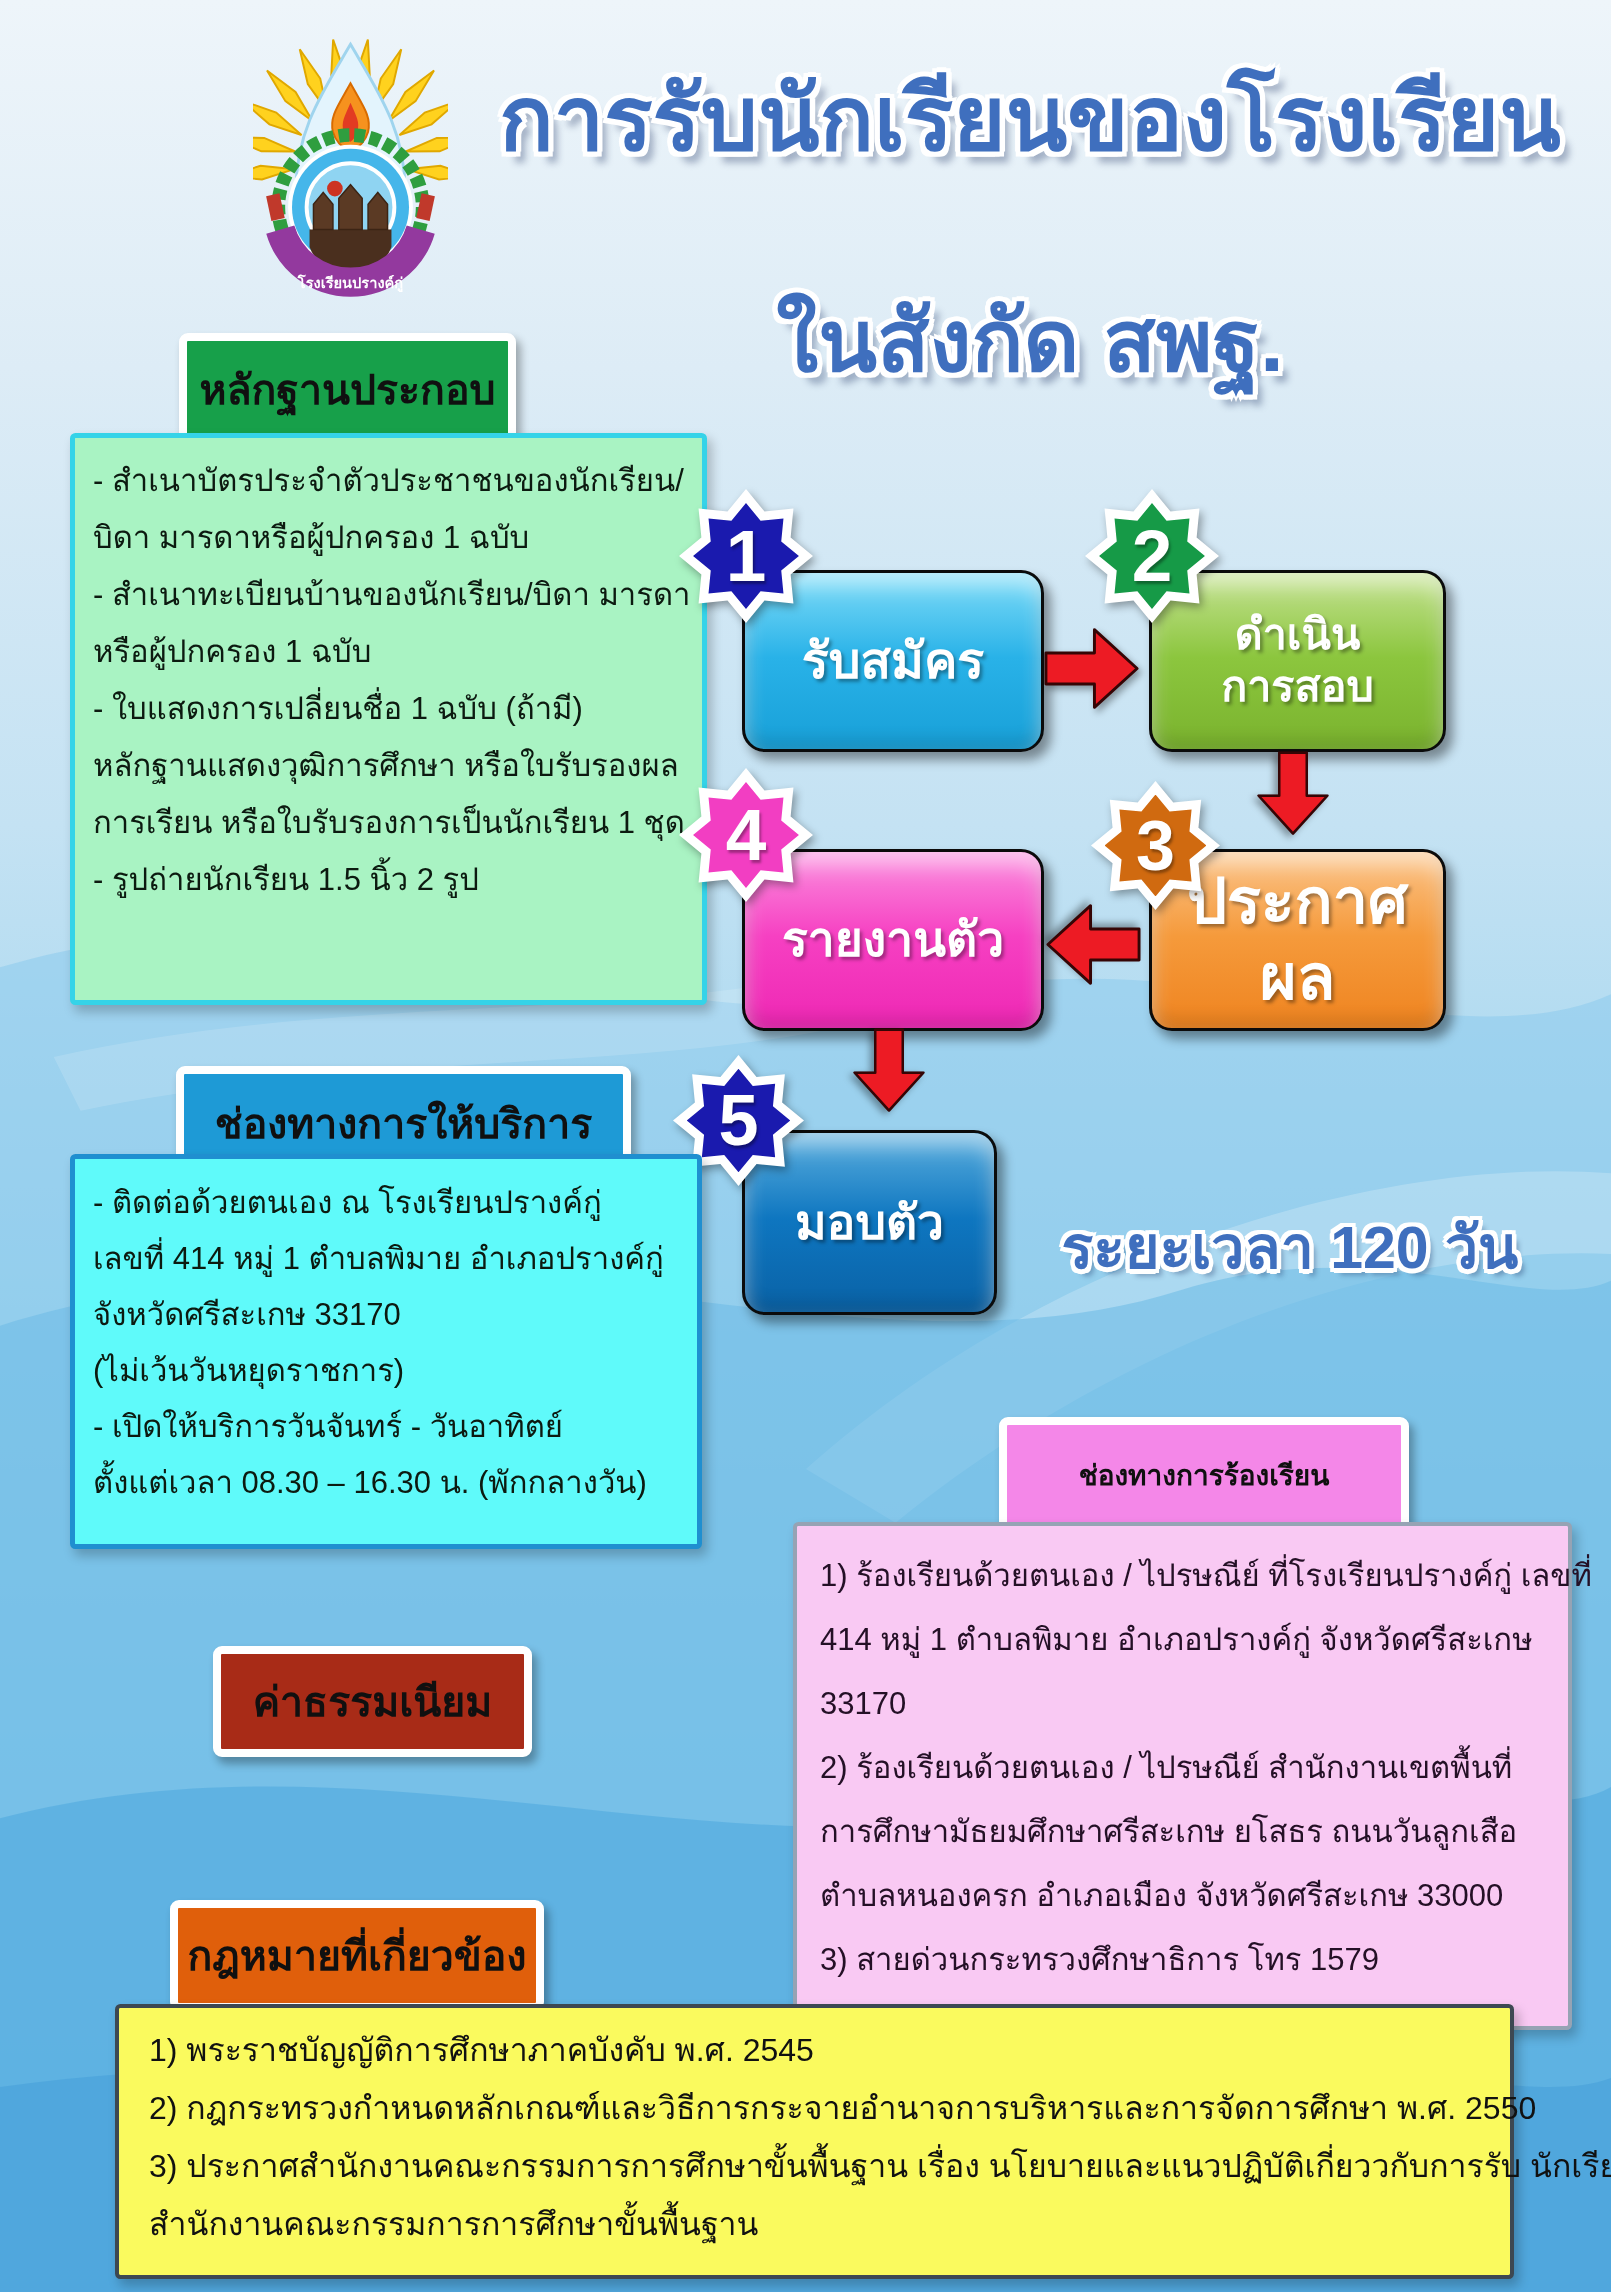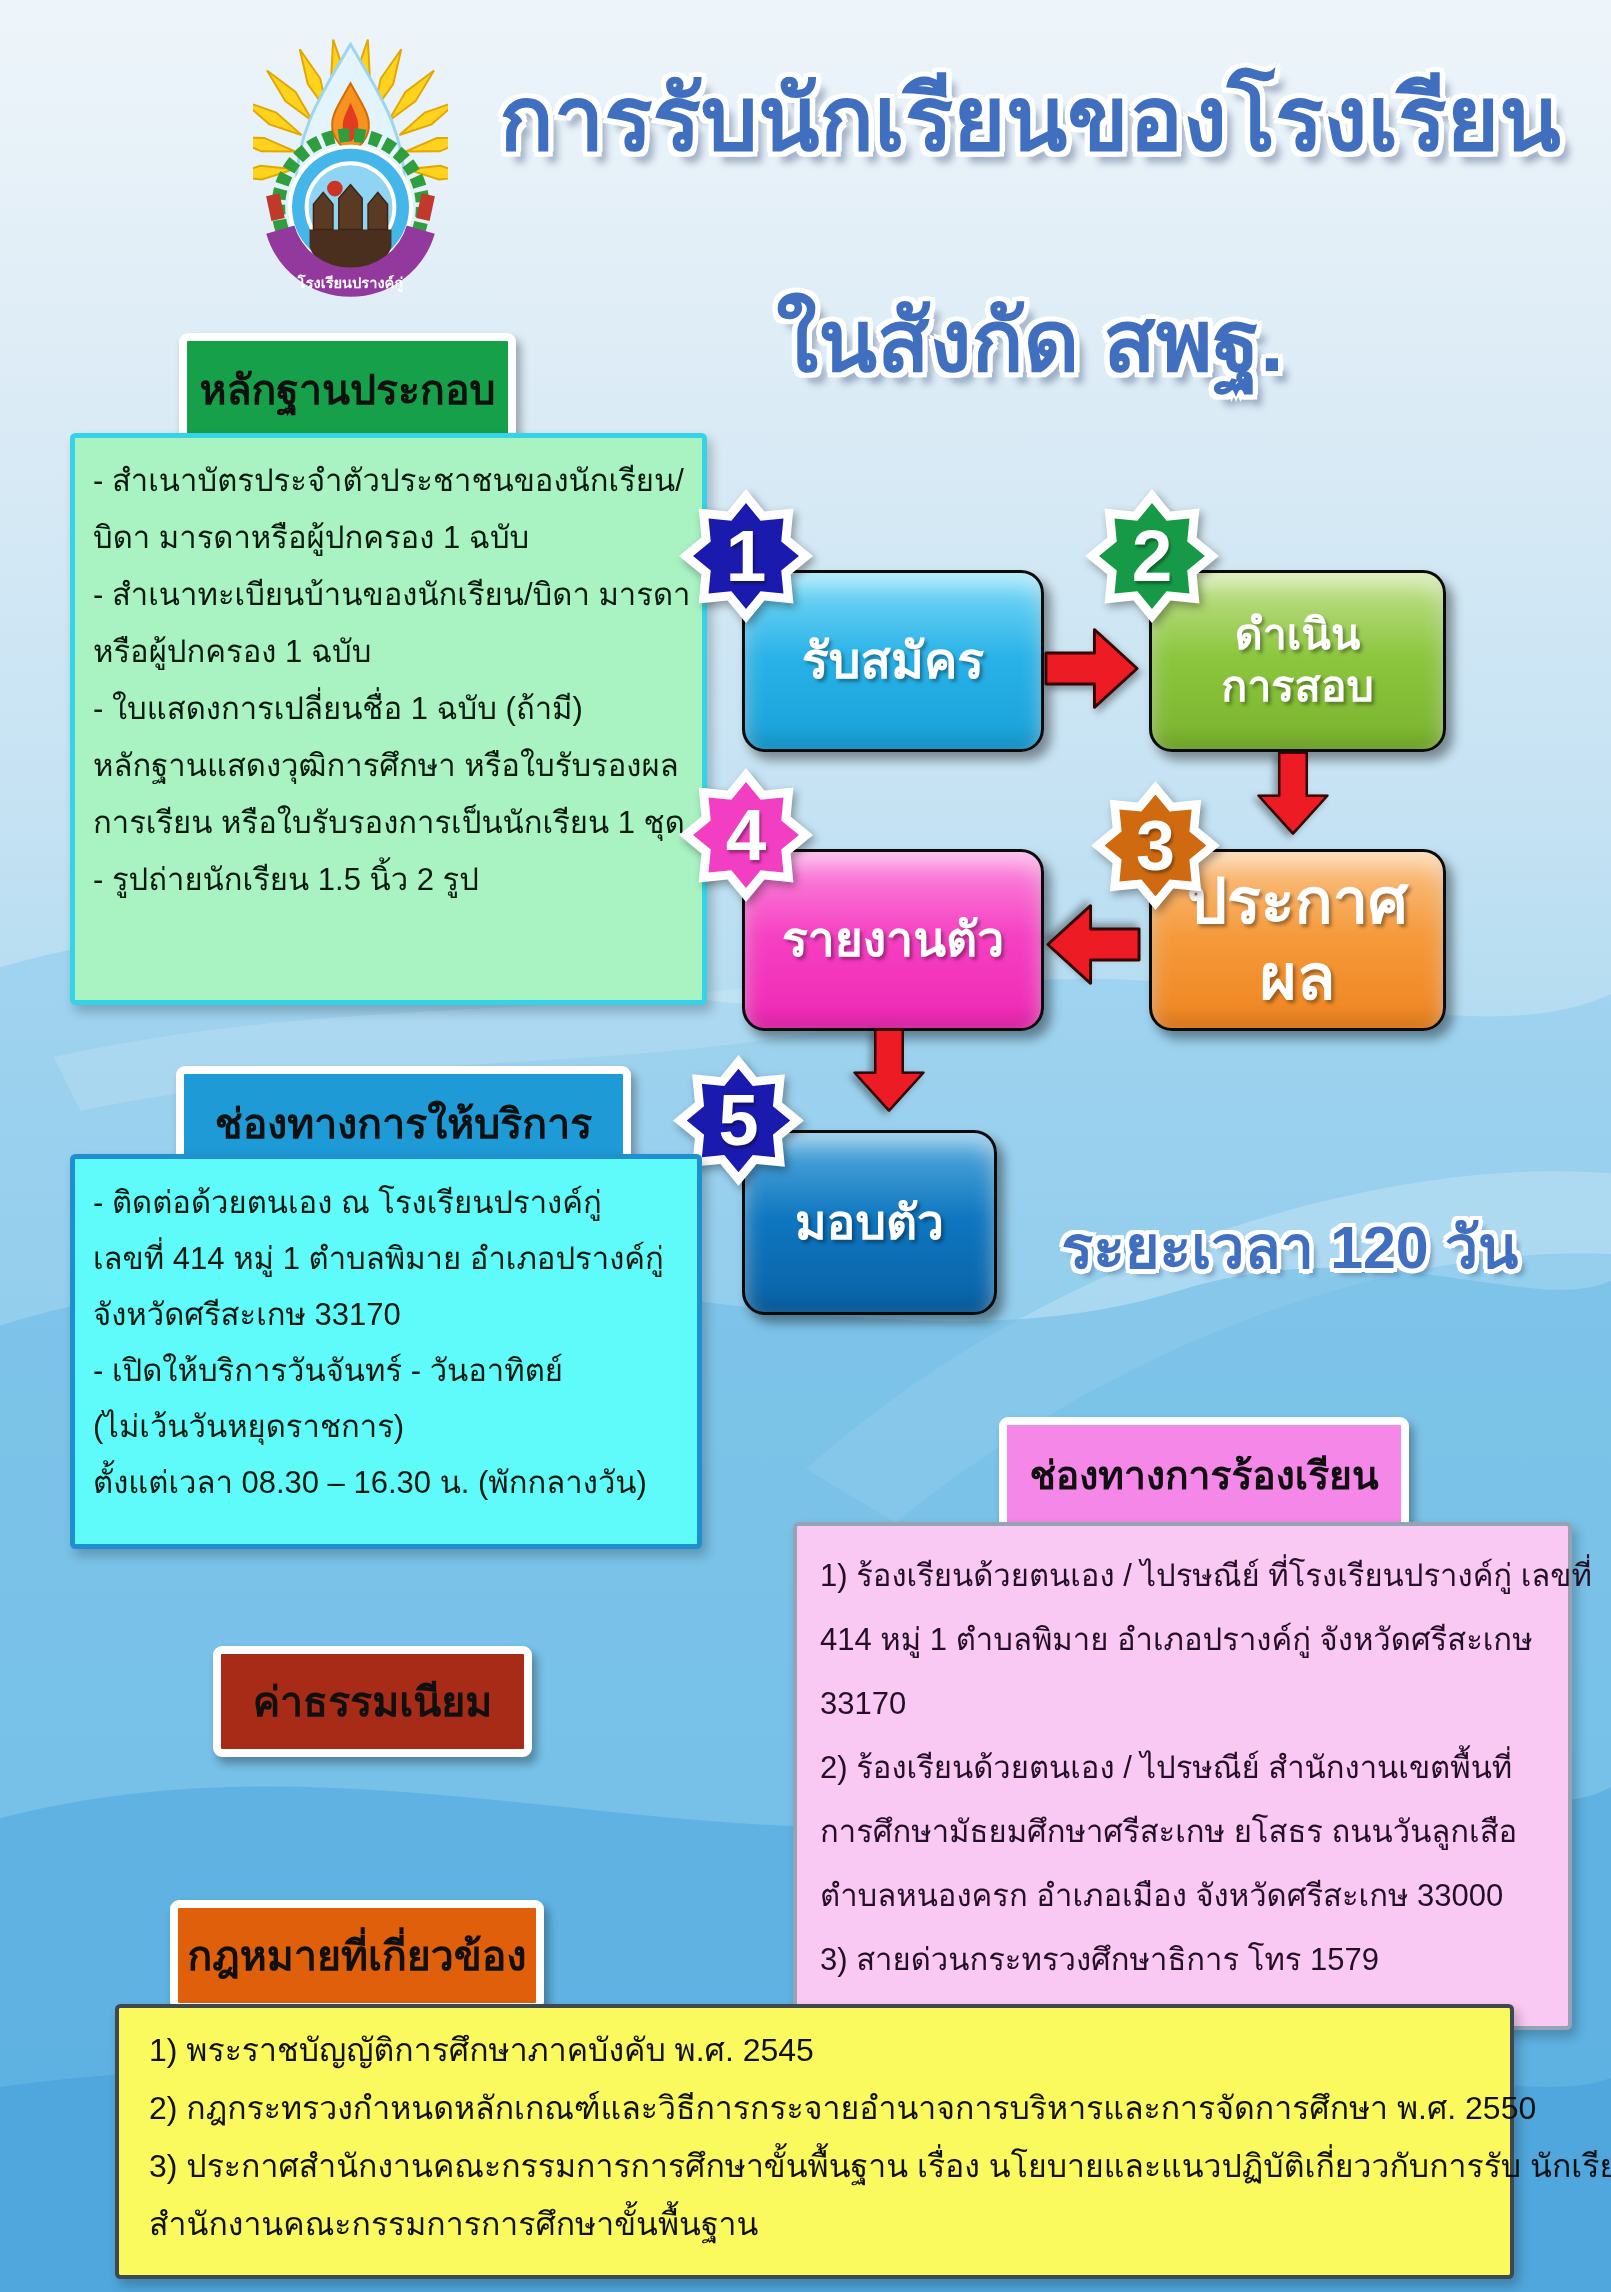--- a/index.html
+++ b/index.html
@@ -200,30 +200,30 @@
   <div class="outlined-blue" style="left:1057px;top:1200px;width:466px;font-size:59px;">ระยะเวลา 120 วัน</div>
 
   <div class="hdr" style="left:176px;top:1066px;width:439px;height:99px;font-size:41px;background:#1e9ad6;">
     <span>ช่องทางการให้บริการ</span>
   </div>
   <div class="panel" style="left:70px;top:1154px;width:596px;height:369px;background:#5ffafa;border:5.4px solid #1f8fd0;
               padding:16px 8px 0 18px;font-size:31px;line-height:56px;">
     <div class="line"> - ติดต่อด้วยตนเอง ณ โรงเรียนปรางค์กู่</div>
     <div class="line">เลขที่ 414 หมู่ 1 ตำบลพิมาย อำเภอปรางค์กู่</div>
     <div class="line">จังหวัดศรีสะเกษ 33170</div>
+    <div class="line">(ไม่เว้นวันหยุดราชการ)</div>
     <div class="line">- เปิดให้บริการวันจันทร์ - วันอาทิตย์</div>
-    <div class="line">(ไม่เว้นวันหยุดราชการ)</div>
     <div class="line">ตั้งแต่เวลา 08.30 – 16.30 น. (พักกลางวัน)</div>
   </div>
 
   <div class="hdr" style="left:213px;top:1646px;width:303px;height:95px;font-size:41px;background:#a82b17;">
     <span>ค่าธรรมเนียม</span>
   </div>
 
-  <div class="hdr" style="left:999px;top:1417px;width:394px;height:99px;font-size:39px;background:#f487e8;justify-content:center;">
+  <div class="hdr" style="left:999px;top:1417px;width:394px;height:99px;font-size:28px;background:#f487e8;justify-content:center;">
     <span>ช่องทางการร้องเรียน</span>
   </div>
   <div class="panel" style="left:793px;top:1522px;width:734px;height:482px;background:#f9c9f3;border:4.5px solid #96a3b4;
               padding:18px 14.3px 0 23px;font-size:31px;line-height:64px;color:#241026;">
     <div class="line">1) ร้องเรียนด้วยตนเอง / ไปรษณีย์ ที่โรงเรียนปรางค์กู่ เลขที่</div>
     <div class="line">414 หมู่ 1 ตำบลพิมาย อำเภอปรางค์กู่ จังหวัดศรีสะเกษ</div>
     <div class="line">33170</div>
     <div class="line">2) ร้องเรียนด้วยตนเอง / ไปรษณีย์ สำนักงานเขตพื้นที่</div>
     <div class="line">การศึกษามัธยมศึกษาศรีสะเกษ ยโสธร ถนนวันลูกเสือ</div>
     <div class="line">ตำบลหนองครก อำเภอเมือง จังหวัดศรีสะเกษ 33000</div>

